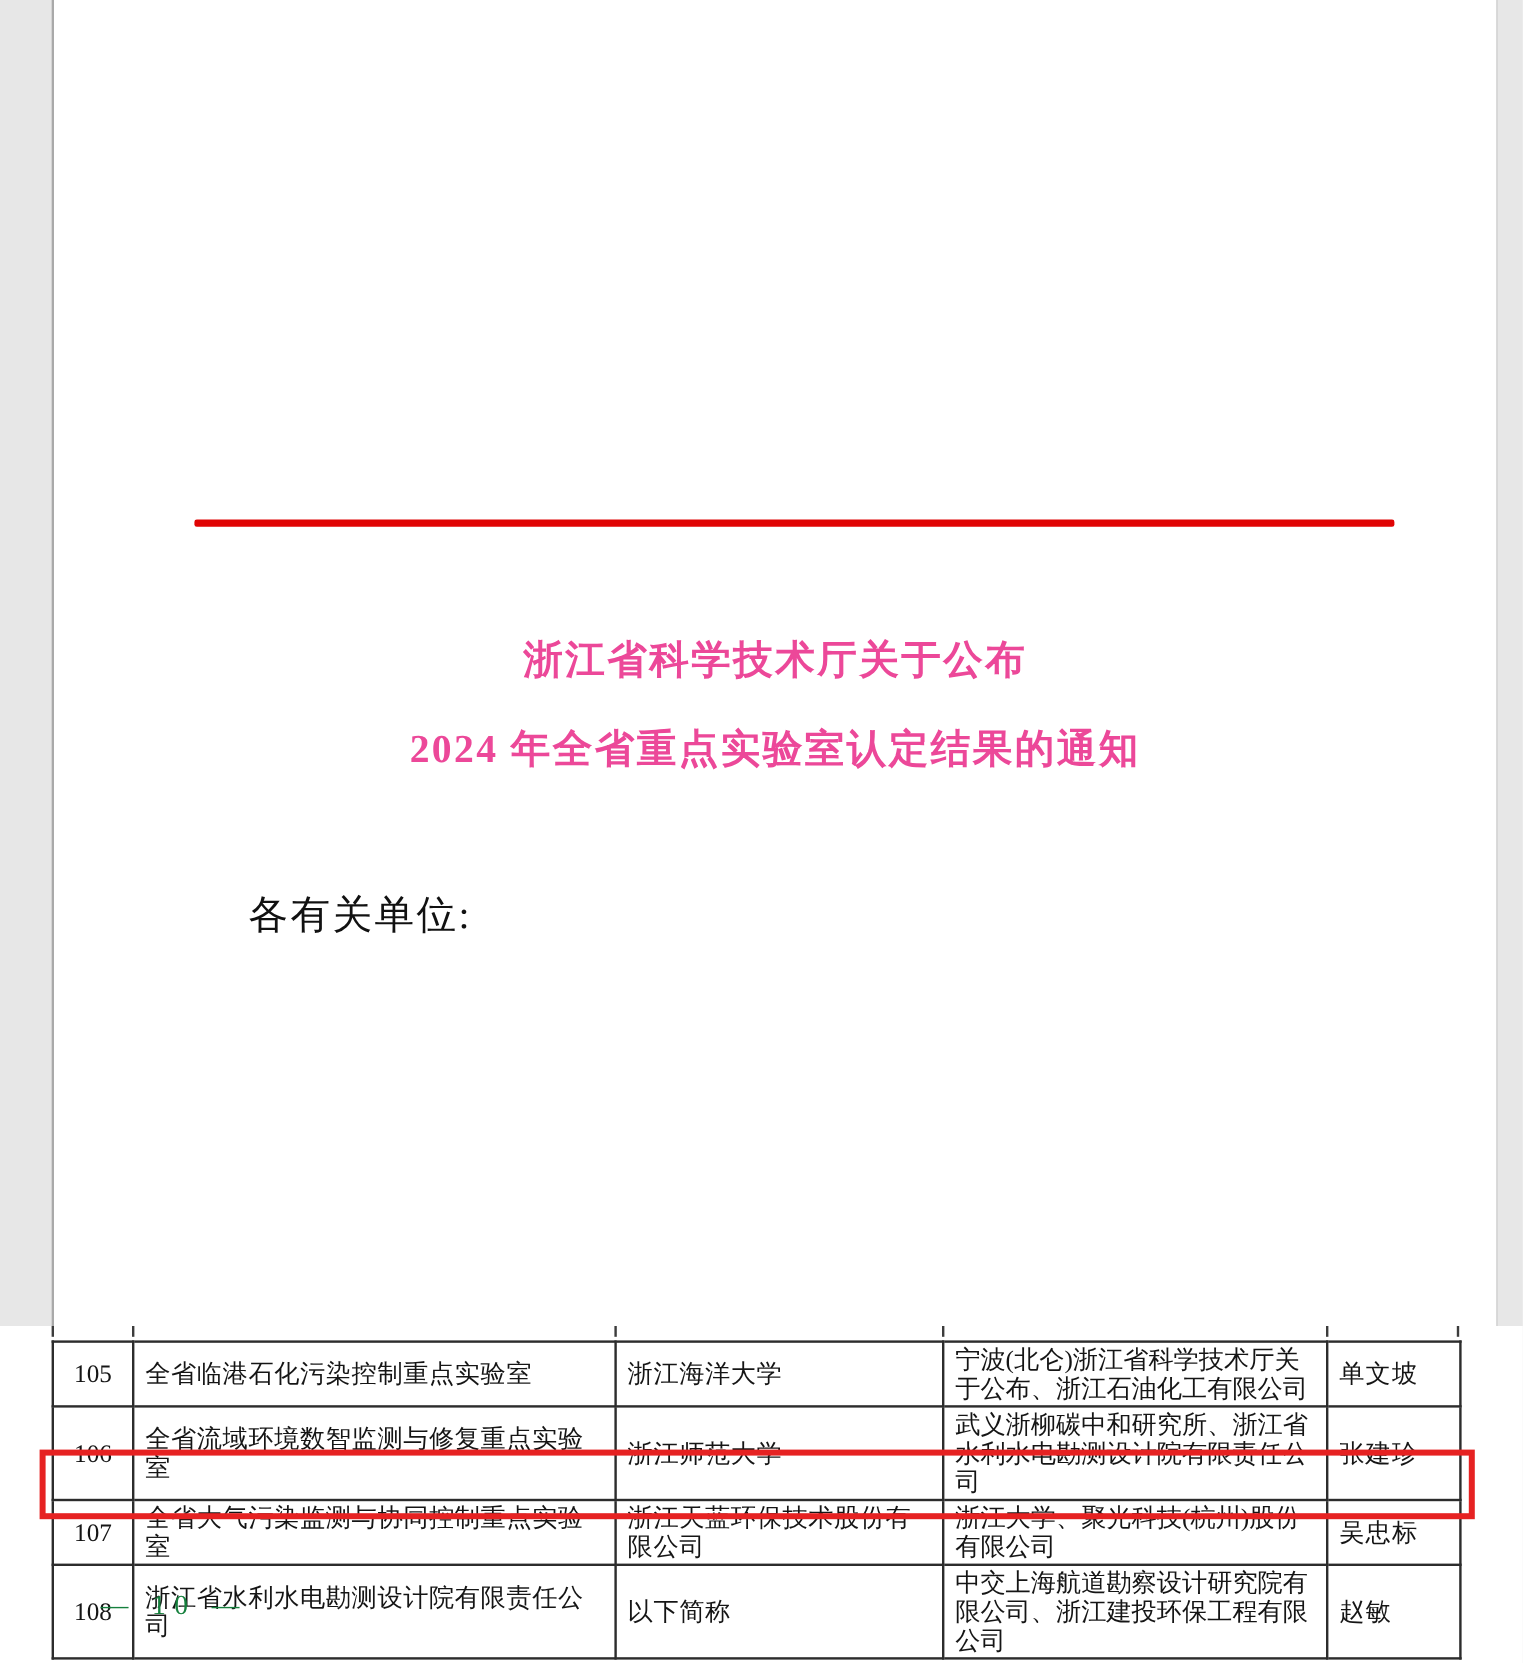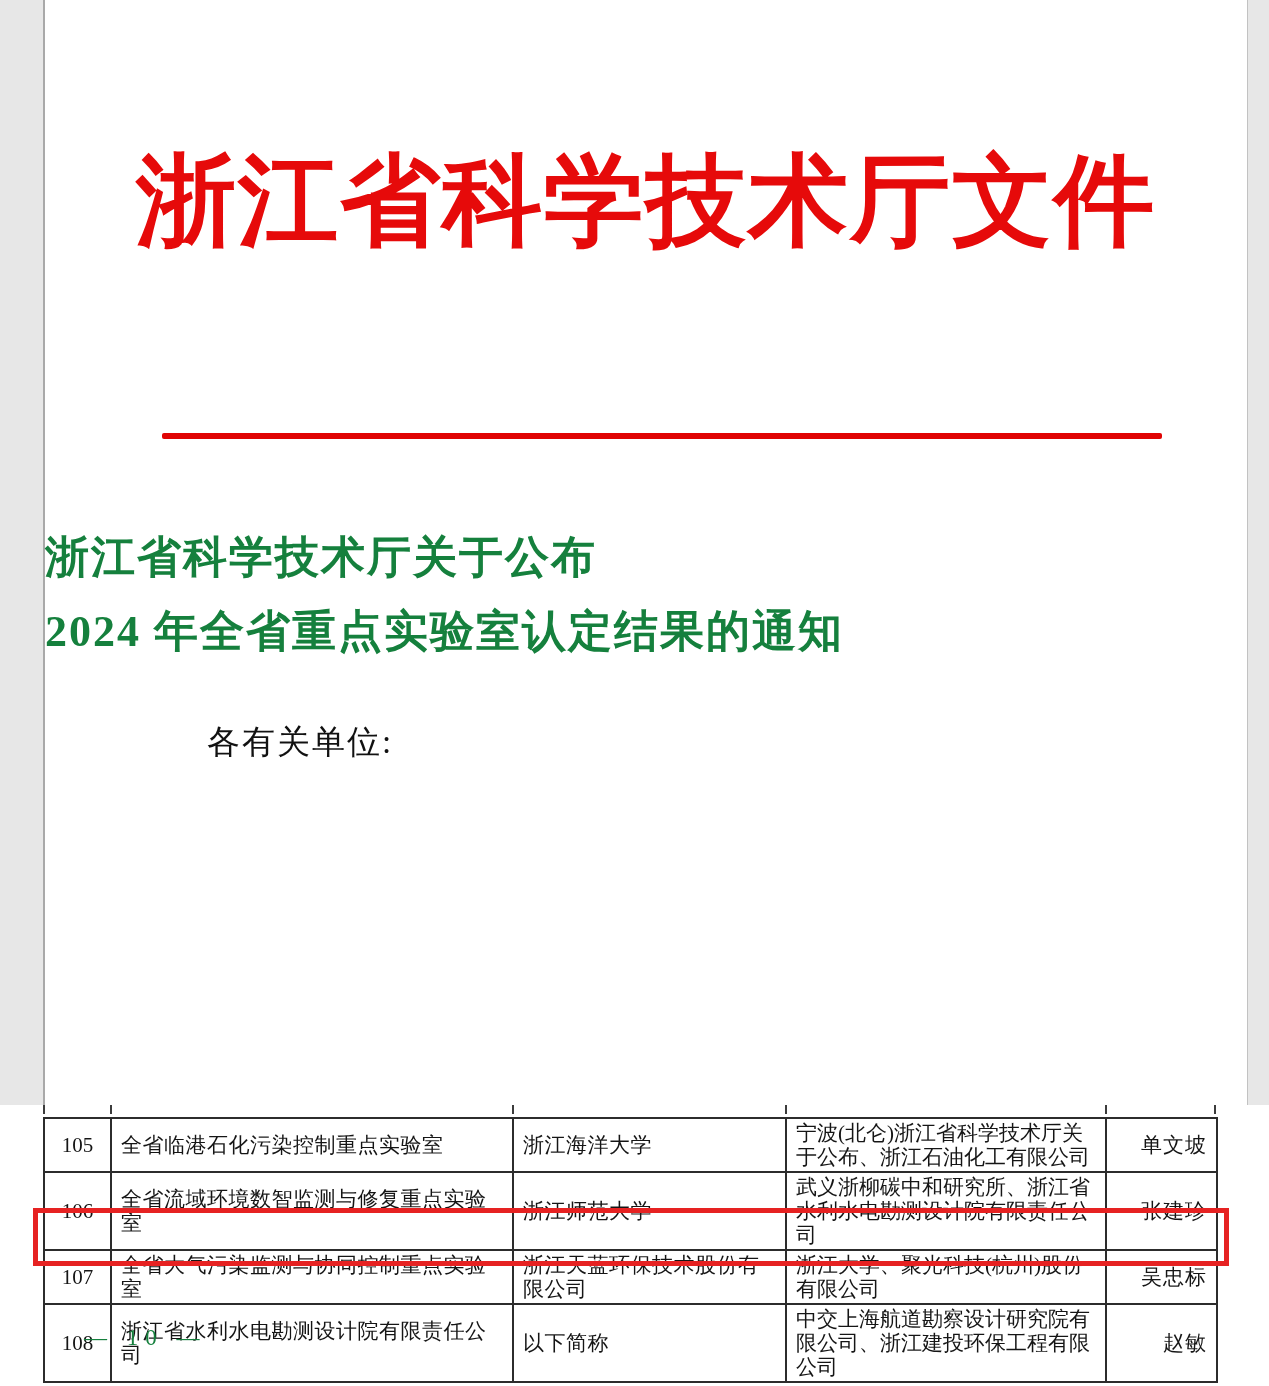--- a/index.html
+++ b/index.html
@@ -51,33 +51,33 @@
     left: 117px; top: 433px;
     width: 1000px; height: 6px;
     background: #e00404;
     border-radius: 2px;
   }
 
   .notice-title-1, .notice-title-2 {
     position: absolute;
     left: 0;
     width: 100%;
-    text-align: left;
+    text-align: center;
     font-weight: bold;
-    font-size: 44px;
+    font-size: 33px;
     letter-spacing: 2px;
-    color: #15803d;
+    color: #ec4899;
     white-space: nowrap;
   }
   .notice-title-1 { top: 528px; }
   .notice-title-2 { top: 602px; }
 
   .salutation {
     position: absolute;
-    left: 162px; top: 720px;
+    left: 162px; top: 740px;
     font-size: 33px;
     letter-spacing: 2px;
     color: #111111;
   }
 
   .body-paragraph {
     position: absolute;
     left: 162px; top: 766px;
     width: 902px;
     font-size: 32px;
@@ -117,21 +117,21 @@
     line-height: 24px;
     color: #151515;
     padding: 2px 9px;
     vertical-align: middle;
     height: 50px;
   }
   td.c-no { text-align: center; font-size: 22px; padding: 2px 2px; }
   td.c-lab { letter-spacing: 0.5px; }
   td.c-host { letter-spacing: 0.5px; }
   td.c-partner { letter-spacing: 0; }
-  td.c-director { text-align: right; font-size: 22px; letter-spacing: 1px; padding: 2px 4px; }
+  td.c-director { text-align: left; font-size: 22px; letter-spacing: 1px; padding: 2px 4px; }
 
   .highlight-box {
     position: absolute;
     left: 33px; top: 103px;
     width: 1196px; height: 58px;
     border: 5px solid #e62222;
     pointer-events: none;
   }
 
   .page-number {
@@ -141,21 +141,20 @@
     letter-spacing: 7px;
     color: #15803d;
     white-space: nowrap;
   }
 </style>
 </head>
 <body>
 
 <div class="doc-page">
 
-  <div class="org-title">浙江省科学技术厅文件</div>
 
 
   <div class="red-rule"></div>
 
   <div class="notice-title-1">浙江省科学技术厅关于公布</div>
 
   <div class="notice-title-2">2024 年全省重点实验室认定结果的通知</div>
 
   <div class="salutation">各有关单位:</div>
 

